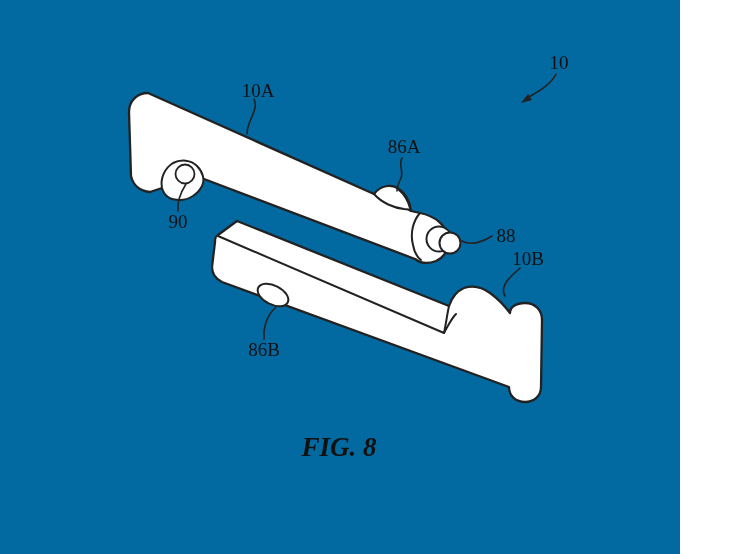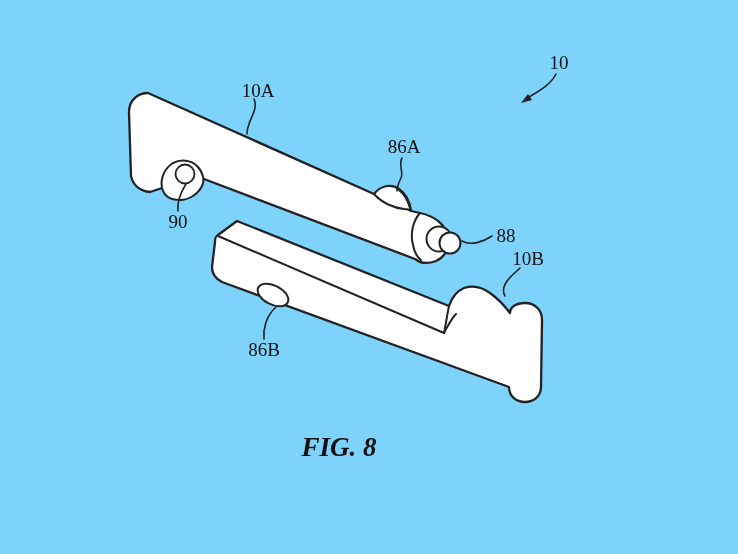--- a/index.html
+++ b/index.html
@@ -1,20 +1,20 @@
 <!DOCTYPE html>
 <html><head>
 <meta charset="utf-8">
 <style>
   html, body { margin: 0; padding: 0; background: #ffffff; }
   .page {
     position: relative;
-    width: 738px;
+    width: 680px;
     height: 554px;
-    background: #7dd3fc;
+    background: #0369a1;
     overflow: hidden;
     font-family: "Liberation Serif", serif;
   }
   svg { position: absolute; left: 0; top: 0; }
   .outline {
     fill: #ffffff;
     stroke: #222222;
     stroke-width: 2.3;
     stroke-linejoin: round;
     stroke-linecap: round;

